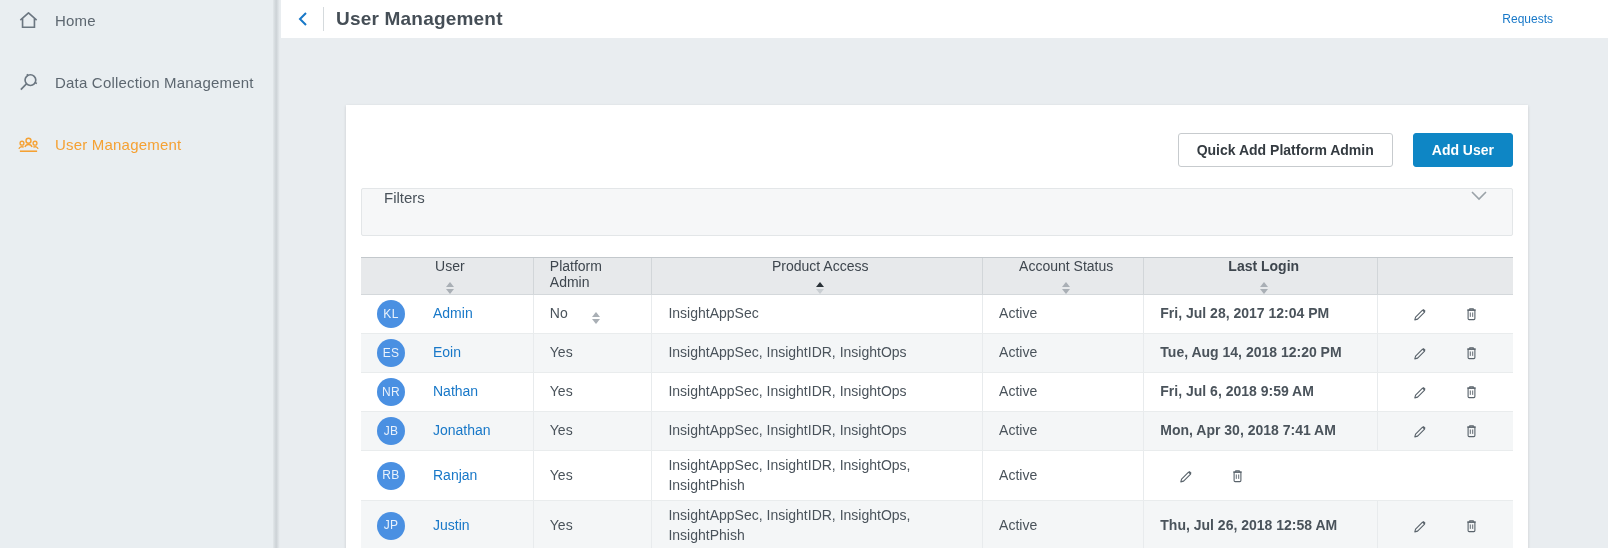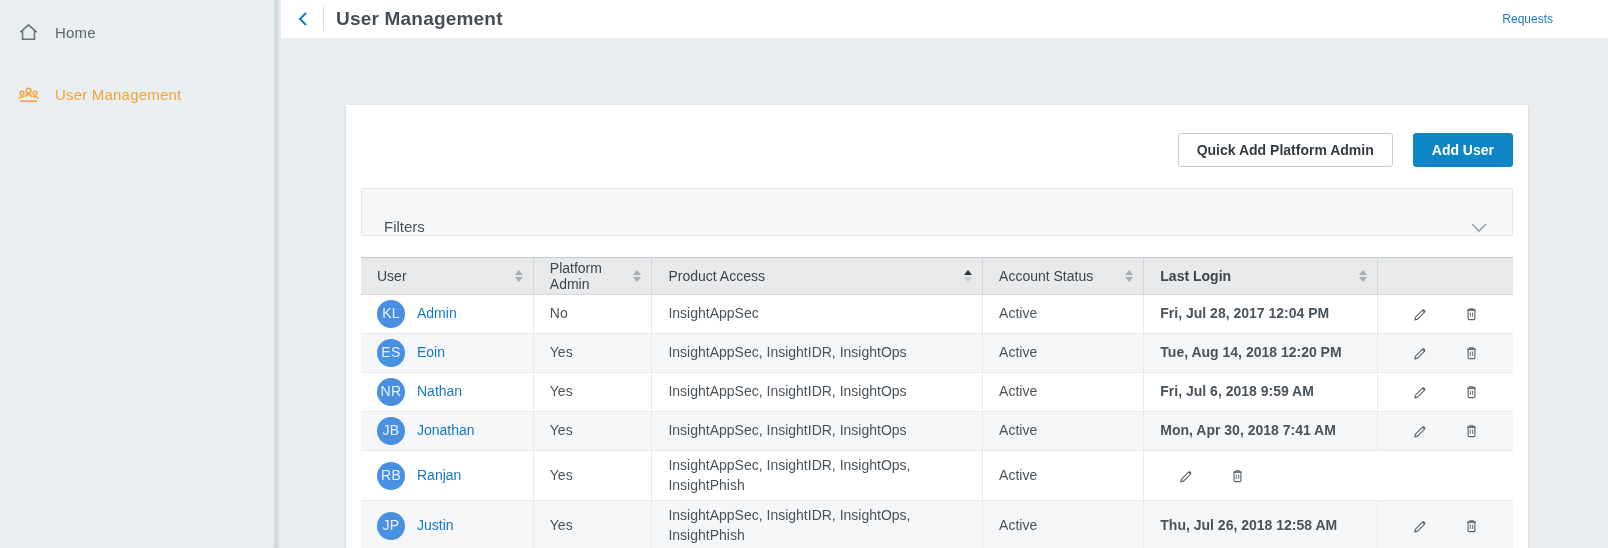--- a/index.html
+++ b/index.html
@@ -6,21 +6,21 @@
   html,body { width:1608px; height:548px; overflow:hidden;
     font-family:"Liberation Sans", sans-serif; background:#e9edf0; }
 
   :root{
     --orange:#F5A133; --link-blue:#1878C8; --btn-blue:#0E86C5; --avatar-blue:#4A90E2;
     --ink:#454E56; --cell-ink:#4A535B; --side-ink:#5D6770;
   }
 
   
   .sidebar{ position:absolute; left:0; top:0; width:273px; height:548px;
-    background:#e9eef1; padding-top:12px; }
+    background:#e9eef1; padding-top:0; }
   .side-item{ display:flex; align-items:center; height:40px; margin-bottom:22px;
     padding-left:16px; cursor:pointer; color:var(--side-ink); }
   .side-icon{ width:24px; height:24px; margin-right:15px; display:flex;
     align-items:center; justify-content:center; color:#6b7680; }
   .side-icon svg{ width:23px; height:23px; }
   .side-label{ font-size:15px; letter-spacing:.2px; }
   .side-item.active{ color:var(--orange); }
   .side-item.active .side-icon{ color:var(--orange); }
 
   .edge{ position:absolute; left:273px; top:0; width:8px; height:548px;
@@ -42,32 +42,32 @@
     background:#ffffff; box-shadow:0 1px 3px rgba(0,0,0,.14); padding:0 15px; }
 
   .toolbar{ display:flex; justify-content:flex-end; align-items:center;
     gap:20px; margin-top:28px; height:34px; }
   .btn{ height:34px; border-radius:3px; font-size:14px; font-weight:bold;
     padding:0 18px; cursor:pointer; font-family:"Liberation Sans",sans-serif; }
   .btn-secondary{ background:#fff; border:1px solid #c7cbce; color:#343B41; }
   .btn-primary{ background:var(--btn-blue); border:1px solid var(--btn-blue); color:#fff; }
 
   .filters-bar{ margin-top:21px; height:48px; background:#f6f7f8;
-    border:1px solid #e3e6e8; border-radius:2px; display:flex; align-items:flex-end;
+    border:1px solid #e3e6e8; border-radius:2px; display:flex; align-items:flex-start;
     justify-content:space-between; padding:0 22px; cursor:pointer; }
   .filters-label{ font-size:15px; color:#49525A; }
   .filters-chevron{ color:#9aa2a8; display:flex; }
 
   
   .table{ margin-top:21px; width:100%; font-size:14px; color:var(--cell-ink); }
   .thead{ display:flex; background:#e7e9eb; border-top:1px solid #c3c8cc;
     border-bottom:1px solid #d4d8db; height:38px; }
   .th{ display:flex; align-items:center; justify-content:space-between;
     padding:0 10px 0 16px; color:#3E464E; cursor:pointer;
-    border-right:1px solid #d2d6d9; }
+    border-right:1px solid #d2d6d9;flex-direction:column; }
   .th:last-child{ border-right:none; cursor:default; }
   .sort{ display:inline-flex; flex-direction:column; gap:2px; }
   .sort .up{ width:0;height:0;border-left:4px solid transparent;
     border-right:4px solid transparent;border-bottom:5px solid #a9afb5; }
   .sort .dn{ width:0;height:0;border-left:4px solid transparent;
     border-right:4px solid transparent;border-top:5px solid #a9afb5; }
   .sort.asc .up{ border-bottom-color:#2A3137; }
   .sort.asc .dn{ border-top-color:#c9ced2; }
 
   .tr{ display:flex; align-items:stretch; background:#fff;
@@ -78,42 +78,53 @@
   .td:last-child{ border-right:none; }
 
   .col-user{ width:15%; }
   .col-admin{ width:10.3%;gap:22px; }
   .col-access{ width:28.7%; }
   .col-status{ width:14%; }
   .col-login{ width:20.3%;font-weight:bold; }
   .col-actions{ width:11.7%; justify-content:center; gap:30px; padding-left:10px; }
 
   .avatar{ width:28px; height:28px; border-radius:50%; background:var(--avatar-blue);
-    color:rgba(255,255,255,.88); font-size:14px; display:flex; align-items:center;
-    justify-content:center; margin-right:12px; flex:none; letter-spacing:.3px; }
+    color:rgba(255,255,255,.88); font-size:12px; display:flex; align-items:center;
+    justify-content:center; margin-right:28px; flex:none; letter-spacing:.3px; }
   .user-link{ color:var(--link-blue); text-decoration:none; cursor:pointer; }
 
   .action-btn{ background:none; border:none; cursor:pointer; color:#59636B;
     display:flex; padding:2px; }
   .action-btn svg{ width:17px; height:18px; }
 </style>
 </head>
 <body>
 
 <nav class="sidebar">
   <div class="side-item">
     <span class="side-icon">
         <svg viewBox="0 0 24 24">
           <path d="M3.5 11.5 L12 4 L20.5 11.5" fill="none" stroke="currentColor" stroke-width="1.7" stroke-linejoin="round"></path>
           <path d="M5.8 10 V19 H18.2 V10" fill="none" stroke="currentColor" stroke-width="1.7"></path>
         </svg>
       </span>
     <span class="side-label">Home</span>
   </div>
 
+  <div class="side-item">
+    <span class="side-icon">
+        <svg viewBox="0 0 24 24">
+          <circle cx="14" cy="9.5" r="5.6" fill="none" stroke="currentColor" stroke-width="1.7"></circle>
+          <line x1="9.8" y1="13.5" x2="4" y2="19.5" stroke="currentColor" stroke-width="1.7"></line>
+          <line x1="10.5" y1="3.2" x2="11.7" y2="5.4" stroke="currentColor" stroke-width="1.6"></line>
+          <line x1="20.8" y1="13" x2="18.5" y2="12" stroke="currentColor" stroke-width="1.6"></line>
+        </svg>
+      </span>
+    <span class="side-label">Data Collection Management</span>
+  </div>
 
   <div class="side-item active">
     <span class="side-icon">
         <svg viewBox="0 0 24 24">
           <circle cx="12" cy="8" r="2.6" fill="none" stroke="currentColor" stroke-width="1.5"></circle>
           <path d="M8.3 14.7 a3.9 3.9 0 0 1 7.4 0" fill="none" stroke="currentColor" stroke-width="1.5"></path>
           <circle cx="5.2" cy="10.6" r="2" fill="none" stroke="currentColor" stroke-width="1.4"></circle>
           <circle cx="18.8" cy="10.6" r="2" fill="none" stroke="currentColor" stroke-width="1.4"></circle>
           <path d="M2 16.6 a3.3 3.3 0 0 1 5 -1.7 M22 16.6 a3.3 3.3 0 0 0 -5 -1.7" fill="none" stroke="currentColor" stroke-width="1.4"></path>
           <line x1="3" y1="19" x2="21" y2="19" stroke="currentColor" stroke-width="1.6"></line>

